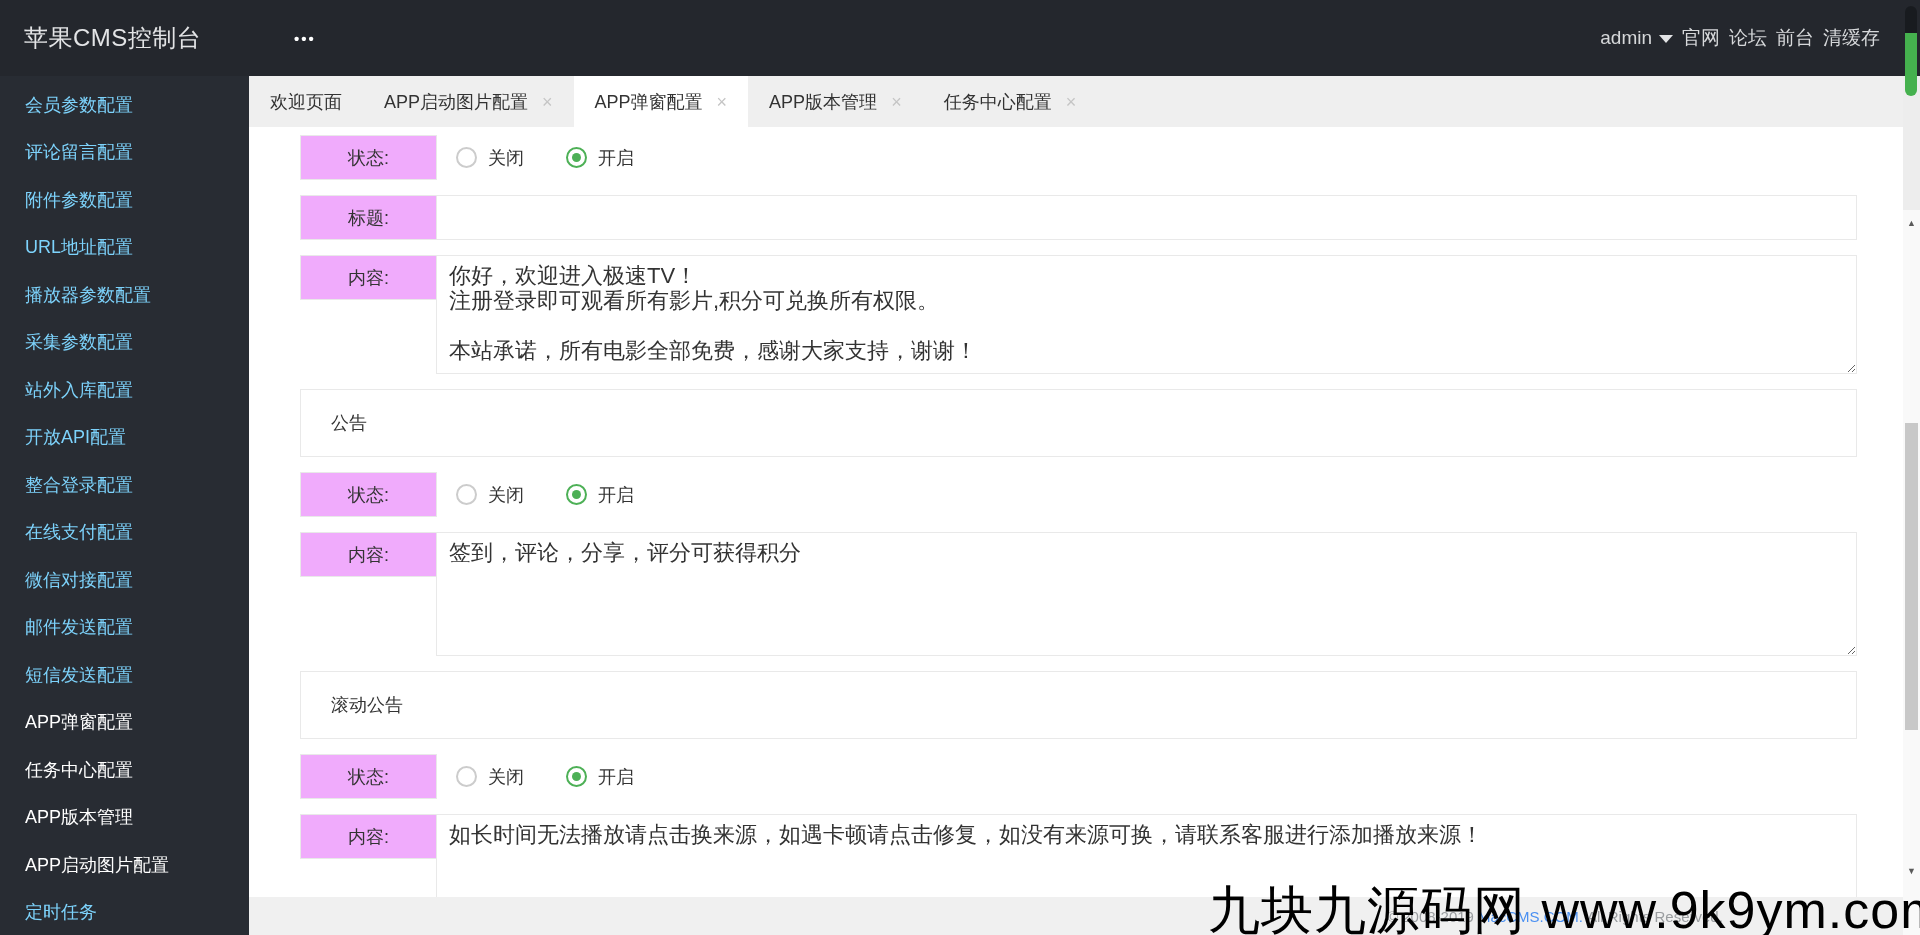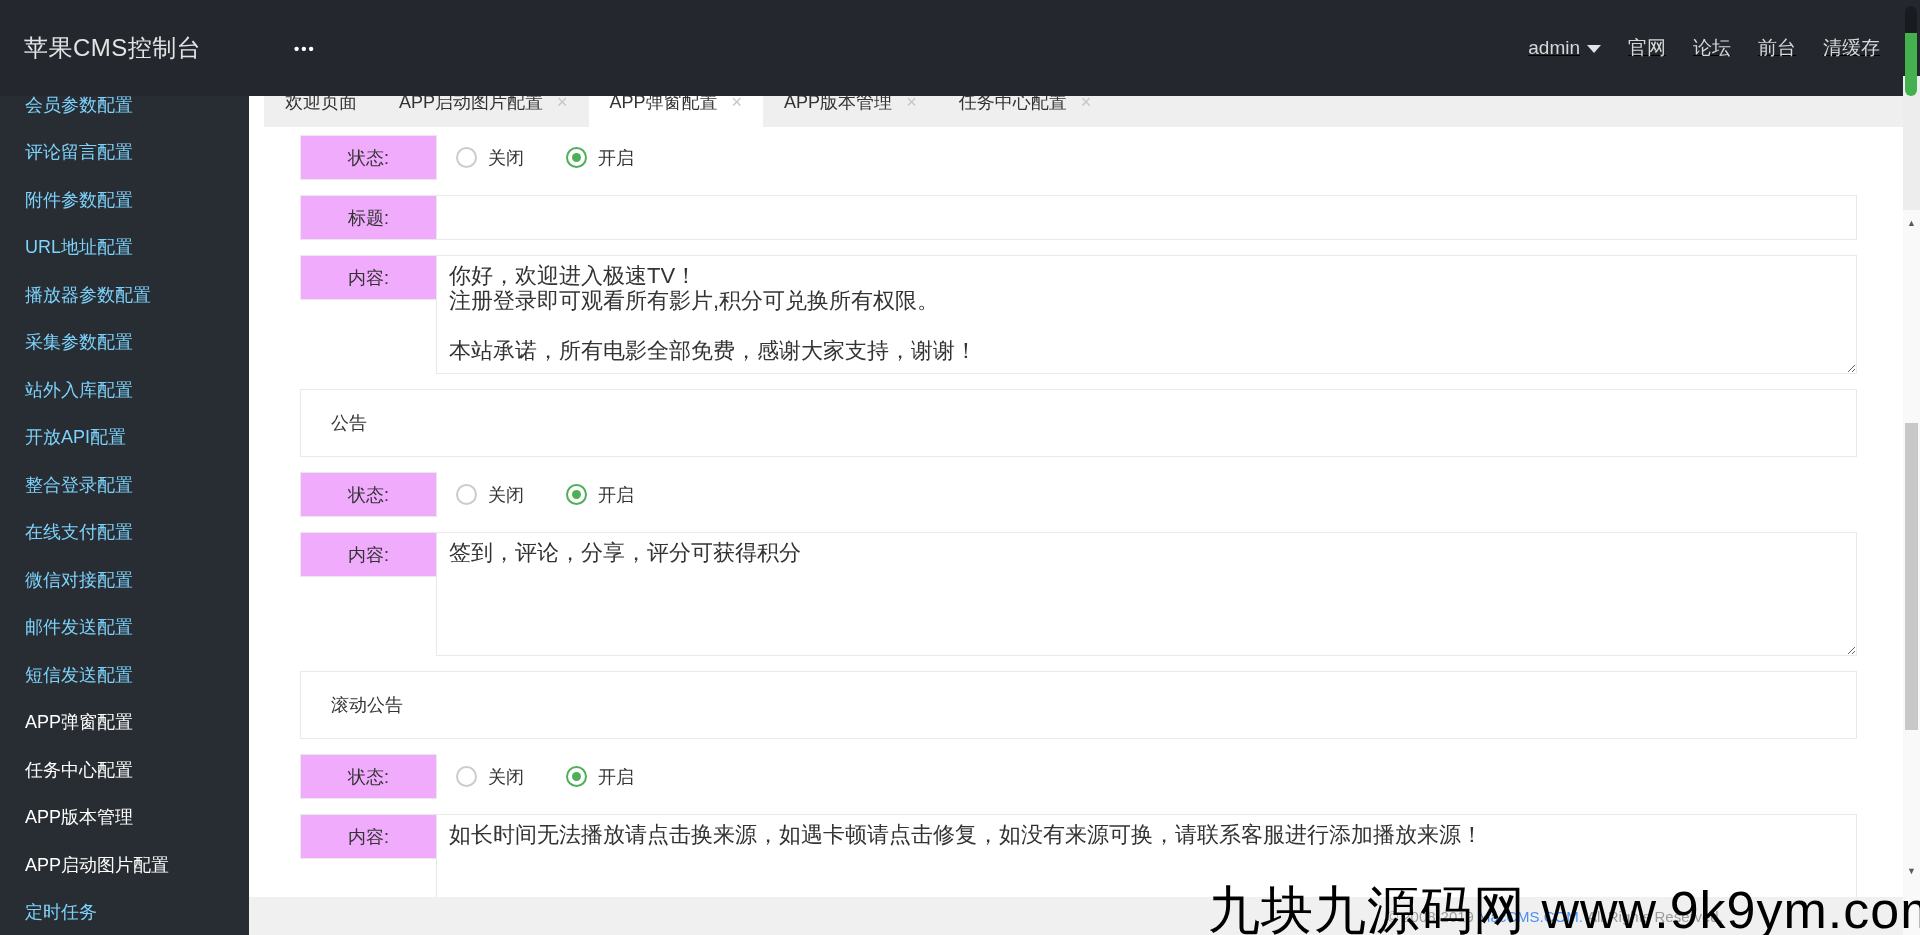--- a/index.html
+++ b/index.html
@@ -1,46 +1,46 @@
 <!DOCTYPE html>
 <html><head>
 <meta charset="utf-8">
 <style>
   * { margin:0; padding:0; box-sizing:border-box; }
   html,body { width:1920px; height:935px; overflow:hidden;
     font-family:"Liberation Sans","DejaVu Sans",sans-serif; background:#fff; }
 
   
-  .navbar { position:absolute; left:0; top:0; width:1920px; height:96px;
+  .navbar { position:absolute; left:0; top:0; width:1920px; height:76px;
     background:#24272d; display:flex; align-items:center; z-index:30; }
   .logo { color:#e3e4e6; font-size:24px; margin-left:24px; width:210px; letter-spacing:.5px; }
   .collapse-dots { color:#ffffff; font-size:15px; letter-spacing:2px; margin-left:60px;
     font-weight:bold; cursor:pointer; }
   .nav-menu { display:flex; list-style:none; margin-left:39px; gap:40px; height:76px; align-items:center; }
   .nav-menu li { position:relative; height:76px; display:flex; align-items:center;
     color:#c6c9cd; font-size:19px; cursor:pointer; }
   .nav-menu li.active { color:#ffffff; }
   .nav-menu li.active::after { content:""; position:absolute; left:-18px; right:-18px;
     bottom:0; height:9px; background:#4db056; }
-  .nav-right { margin-left:auto; display:flex; align-items:center; gap:27px; margin-right:40px;text-decoration:underline; }
+  .nav-right { margin-left:auto; display:flex; align-items:center; gap:9px; margin-right:40px; }
   .nav-right .nav-item { color:#d6d8da; font-size:19px; cursor:pointer; white-space:nowrap; }
   .caret { display:inline-block; margin-left:7px; width:0; height:0;
     border-left:7px solid transparent; border-right:7px solid transparent;
     border-top:8px solid #e3e4e6; vertical-align:middle; }
 
   
   .sidebar { position:absolute; left:0; top:76px; width:249px; bottom:0;
     background:#282c33; z-index:20; }
   .sidebar ul { list-style:none; padding-top:5px; }
   .sidebar li { height:47.5px; display:flex; align-items:center; padding-left:25px;
     color:#7dd3fc; font-size:18px; cursor:pointer; white-space:nowrap; }
   .sidebar li.open { color:#ffffff; }
 
   
-  .tabbar { position:absolute; left:264px; top:76px; right:17px; height:51px;
+  .tabbar { position:absolute; left:249px; top:76px; right:17px; height:51px;
     background:#efefef; display:flex; align-items:stretch; z-index:10; }
   .tab { display:flex; align-items:center; padding:0 21px; font-size:18px; color:#333;
     cursor:pointer; white-space:nowrap; }
   .tab.active { background:#ffffff; }
   .tab .close { margin-left:14px; color:#c5c5c5; font-size:18px; line-height:1; cursor:pointer; }
 
   
   .content { position:absolute; left:249px; top:127px; right:17px; bottom:0;
     background:#ffffff; padding:8px 46px 0 51px; overflow:hidden; }
   .form-row { display:flex; align-items:flex-start; margin-bottom:15px; }

